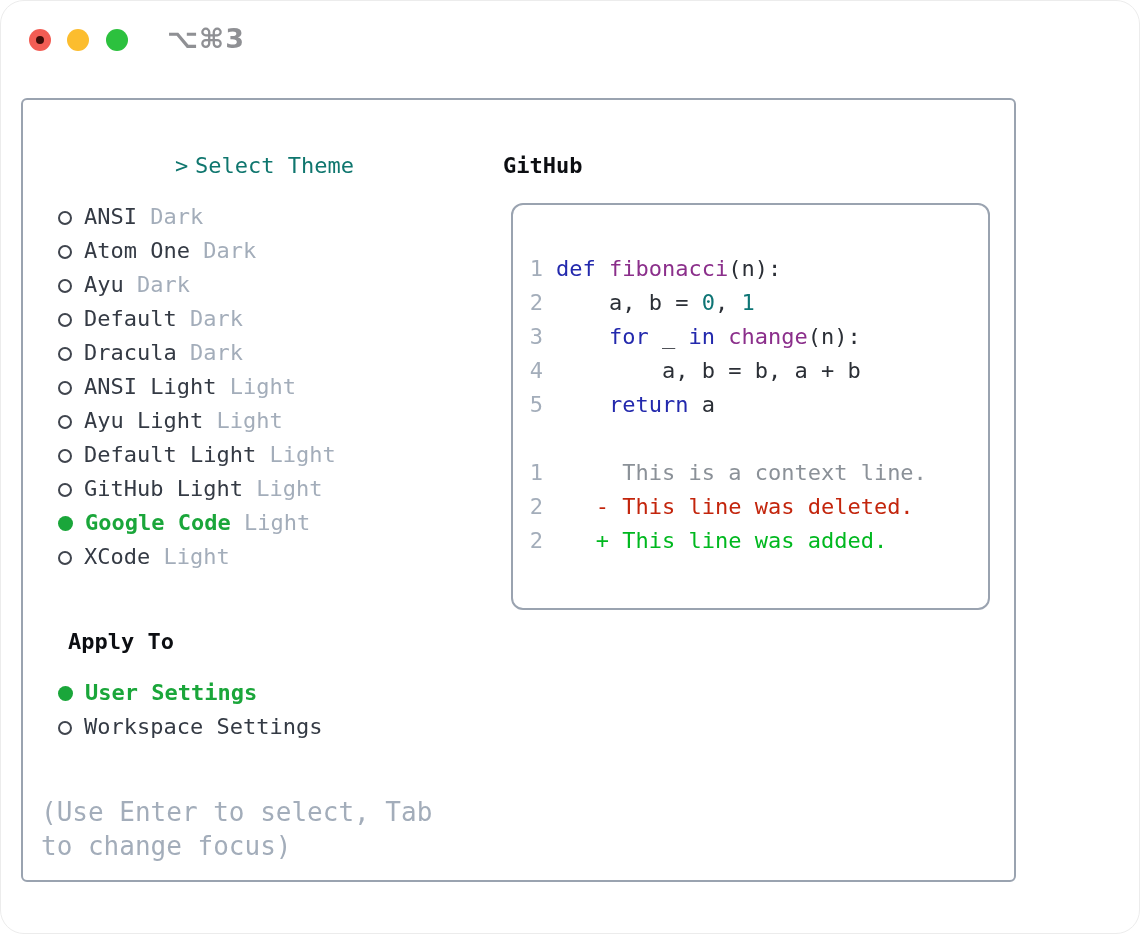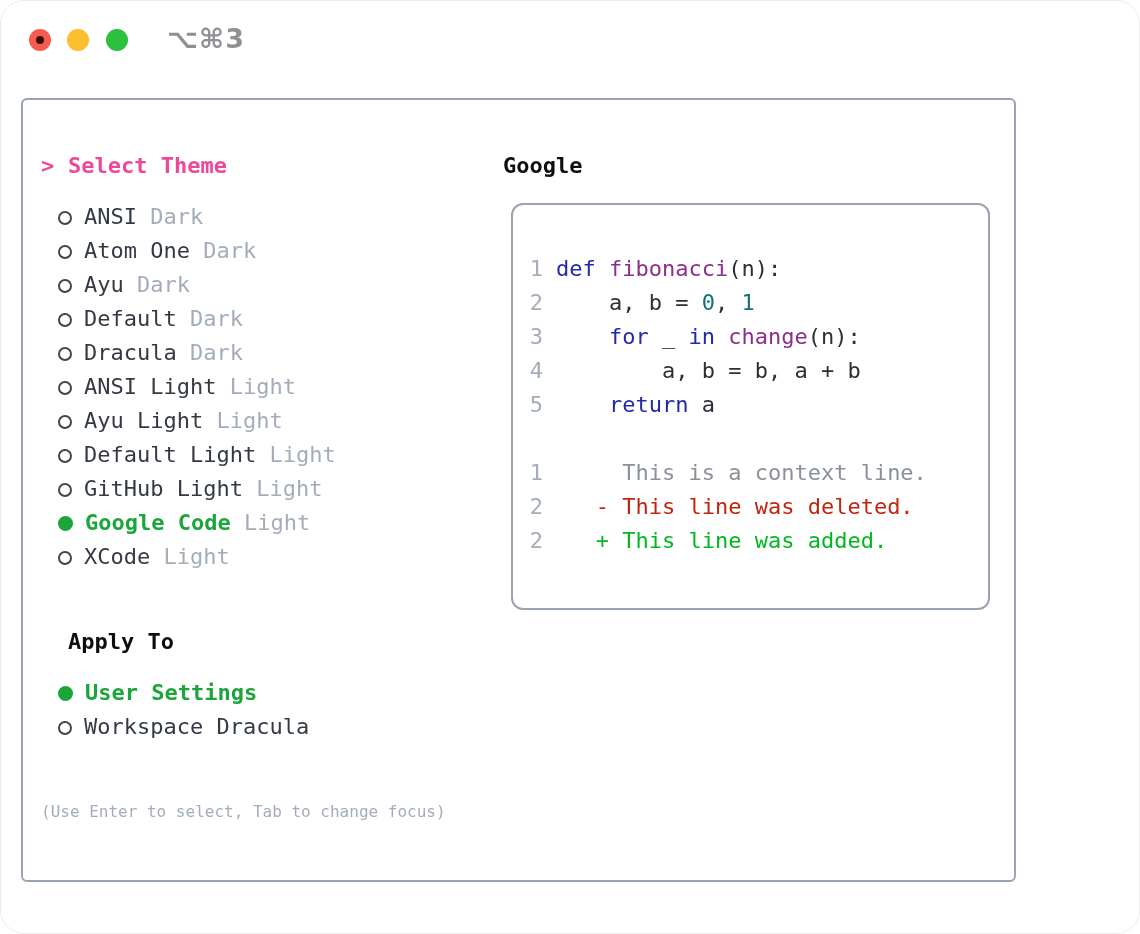--- a/index.html
+++ b/index.html
@@ -72,22 +72,23 @@
     color: var(--ink);
   }
 
   
   .left-col {
     position: absolute;
     left: 18px; top: 49px;
     width: 440px;
   }
   .list-header {
-    font-weight: bold;
-    color: #ec4899;
+    font-weight: normal;
+    color: #0f766e;
+    text-align: center;
   }
   .caret {
     display: inline-block;
     width: 27px;
   }
   .theme-list, .apply-list {
     list-style: none;
     margin: 17px; padding: 0;
   }
   .opt {
@@ -111,21 +112,21 @@
   .opt.selected .name { color: var(--green); font-weight: bold; }
   .opt .variant { color: var(--muted); }
   .spacer { height: 34px; }
   .apply-header {
     font-weight: bold;
     color: #0c0e12;
     padding-left: 27px;
   }
   .help {
     color: var(--muted);
-    font-size: 16px;
+    font-size: 26px;
     line-height: 34px;
     width: 410px;
     white-space: normal;
   }
 
   
   .preview-header {
     position: absolute;
     left: 480px; top: 49px;
     font-weight: bold;
@@ -190,29 +191,29 @@
           <li class="mono-row opt selected"><span class="radio filled"></span><span class="name">Google Code </span><span class="variant">Light</span></li>
           <li class="mono-row opt"><span class="radio"></span><span class="name">XCode </span><span class="variant">Light</span></li>
         </ul>
 
       <div class="spacer"></div>
 
       <div class="mono-row apply-header">Apply To</div>
 
       <ul class="apply-list" id="apply-list">
           <li class="mono-row opt selected"><span class="radio filled"></span><span class="name">User Settings</span></li>
-          <li class="mono-row opt"><span class="radio"></span><span class="name">Workspace Dracula</span></li>
+          <li class="mono-row opt"><span class="radio"></span><span class="name">Workspace Settings</span></li>
         </ul>
 
       <div class="spacer"></div>
 
       <div class="help">(Use Enter to select, Tab to change focus)</div>
     </div>
 
-    <div class="mono-row preview-header">Google</div>
+    <div class="mono-row preview-header">GitHub</div>
 
     <div class="preview-box">
       <div class="code" id="code">
           <div class="mono-row"><span class="ln">1</span><span class="tk-k">def</span><span class="tk-p"> </span><span class="tk-f">fibonacci</span><span class="tk-p">(n):</span></div>
           <div class="mono-row"><span class="ln">2</span><span class="tk-p">    a, b = </span><span class="tk-n">0</span><span class="tk-p">, </span><span class="tk-n">1</span></div>
           <div class="mono-row"><span class="ln">3</span><span class="tk-p">    </span><span class="tk-k">for</span><span class="tk-p"> _ </span><span class="tk-k">in</span><span class="tk-p"> </span><span class="tk-f">change</span><span class="tk-p">(n):</span></div>
           <div class="mono-row"><span class="ln">4</span><span class="tk-p">        a, b = b, a + b</span></div>
           <div class="mono-row"><span class="ln">5</span><span class="tk-p">    </span><span class="tk-k">return</span><span class="tk-p"> a</span></div>
           <div class="mono-row"></div>
           <div class="mono-row"><span class="ln">1</span><span class="diff-context">     This is a context line.</span></div>

